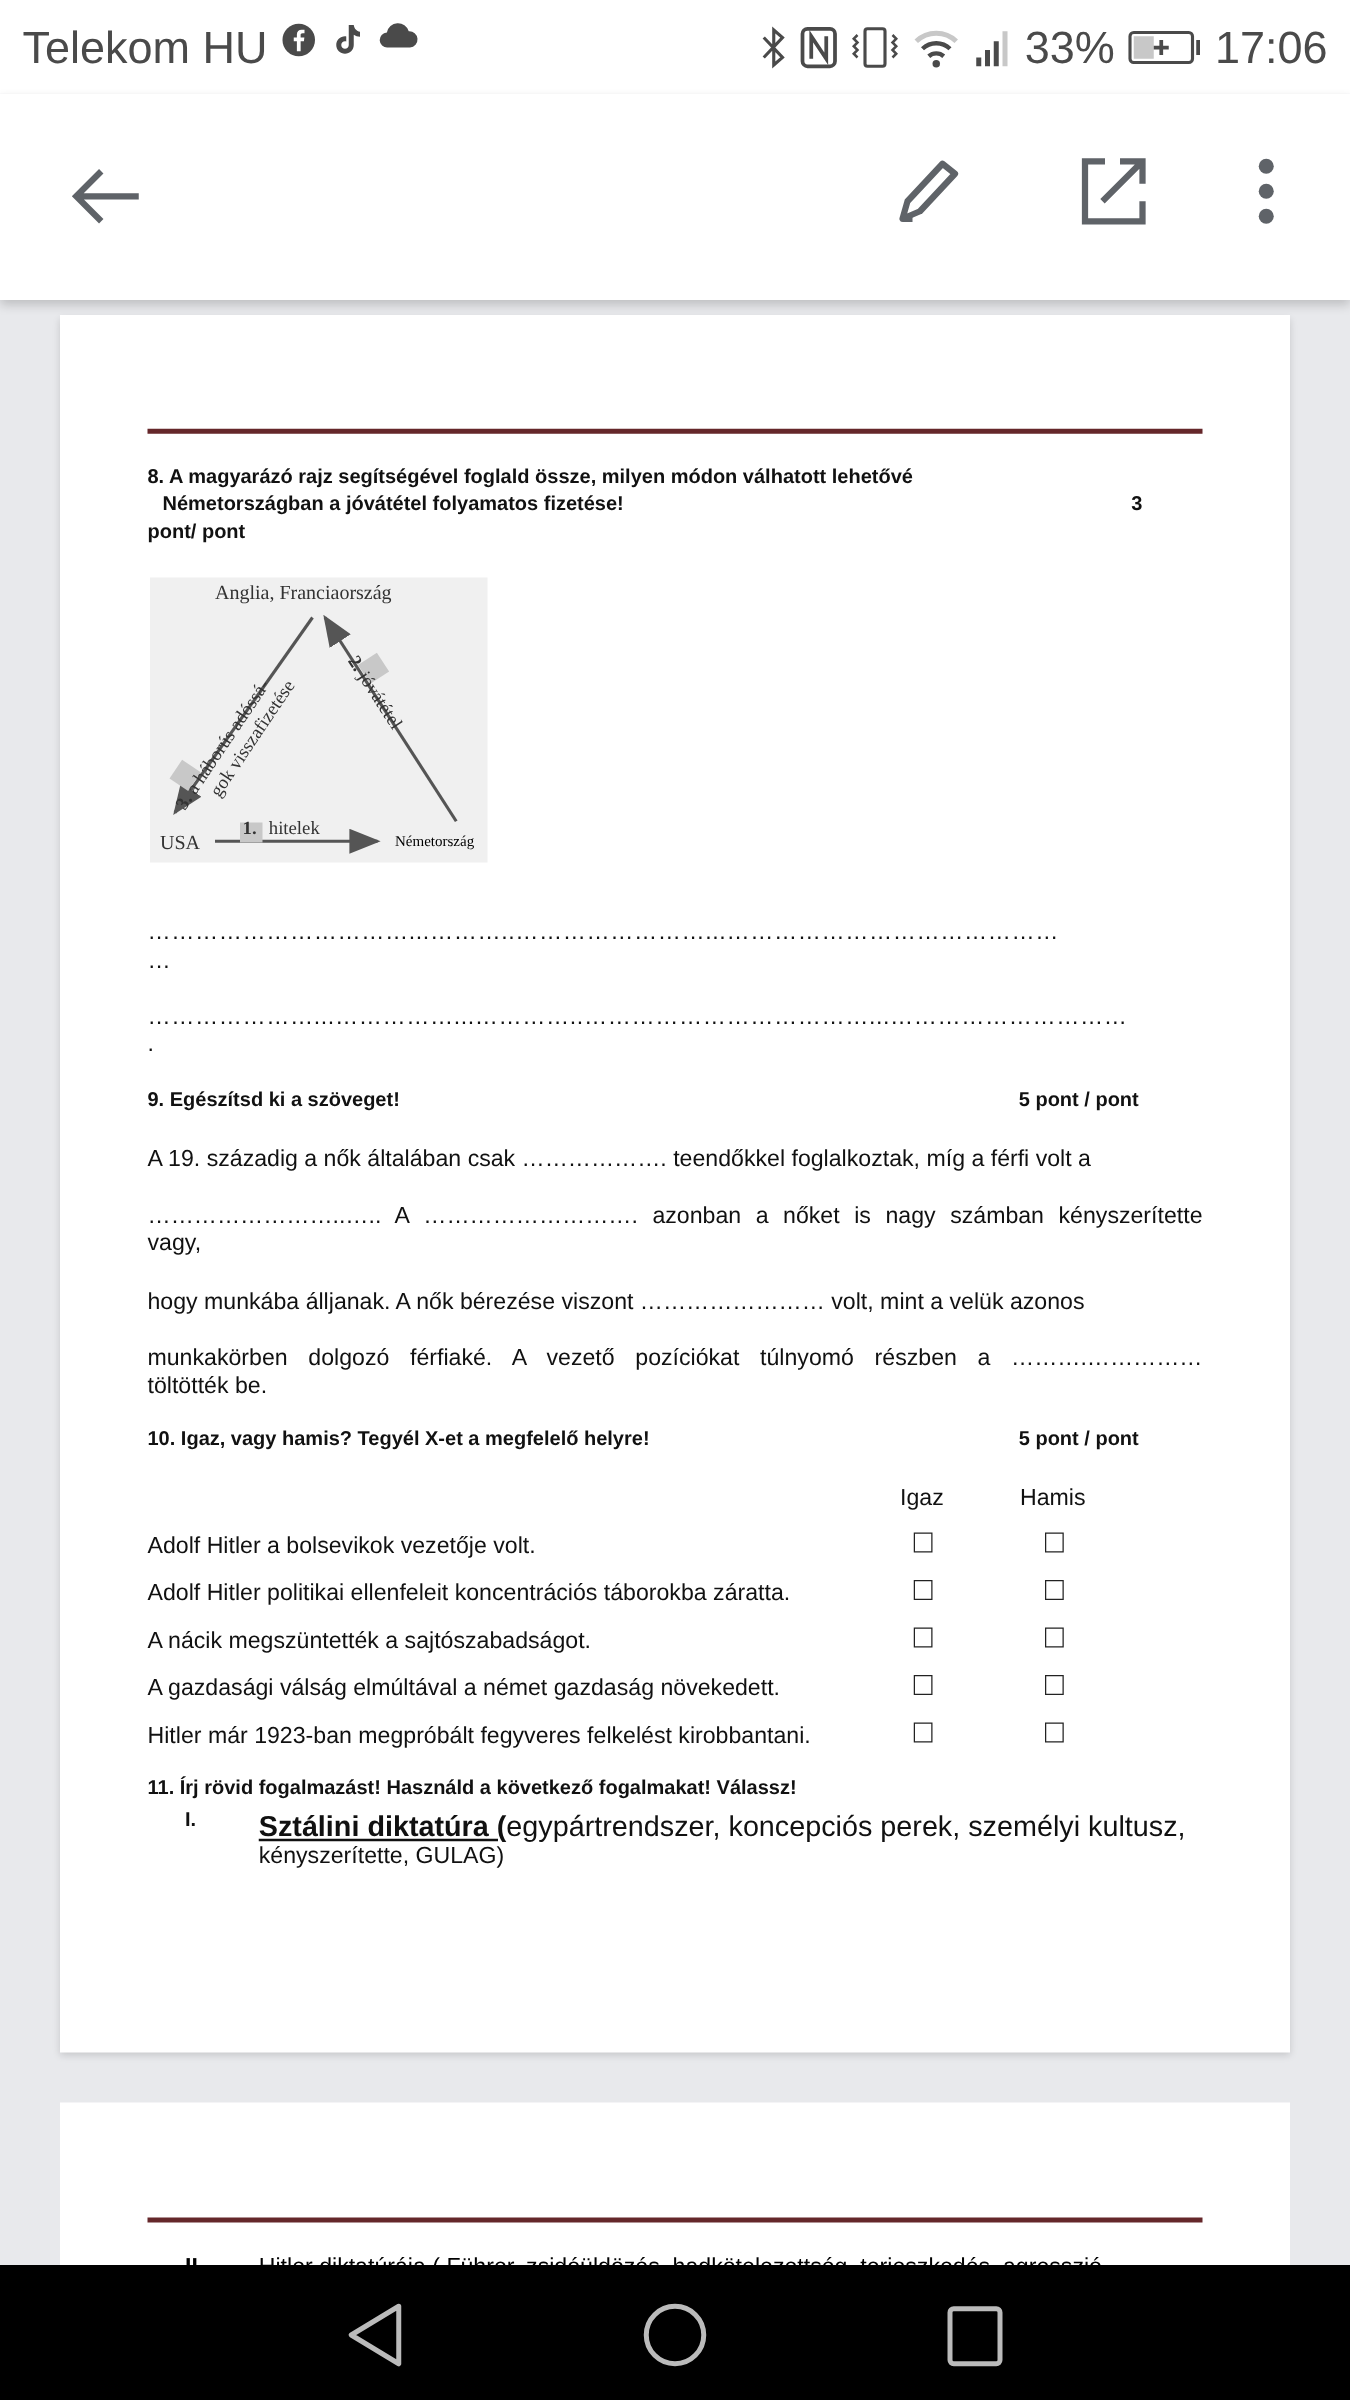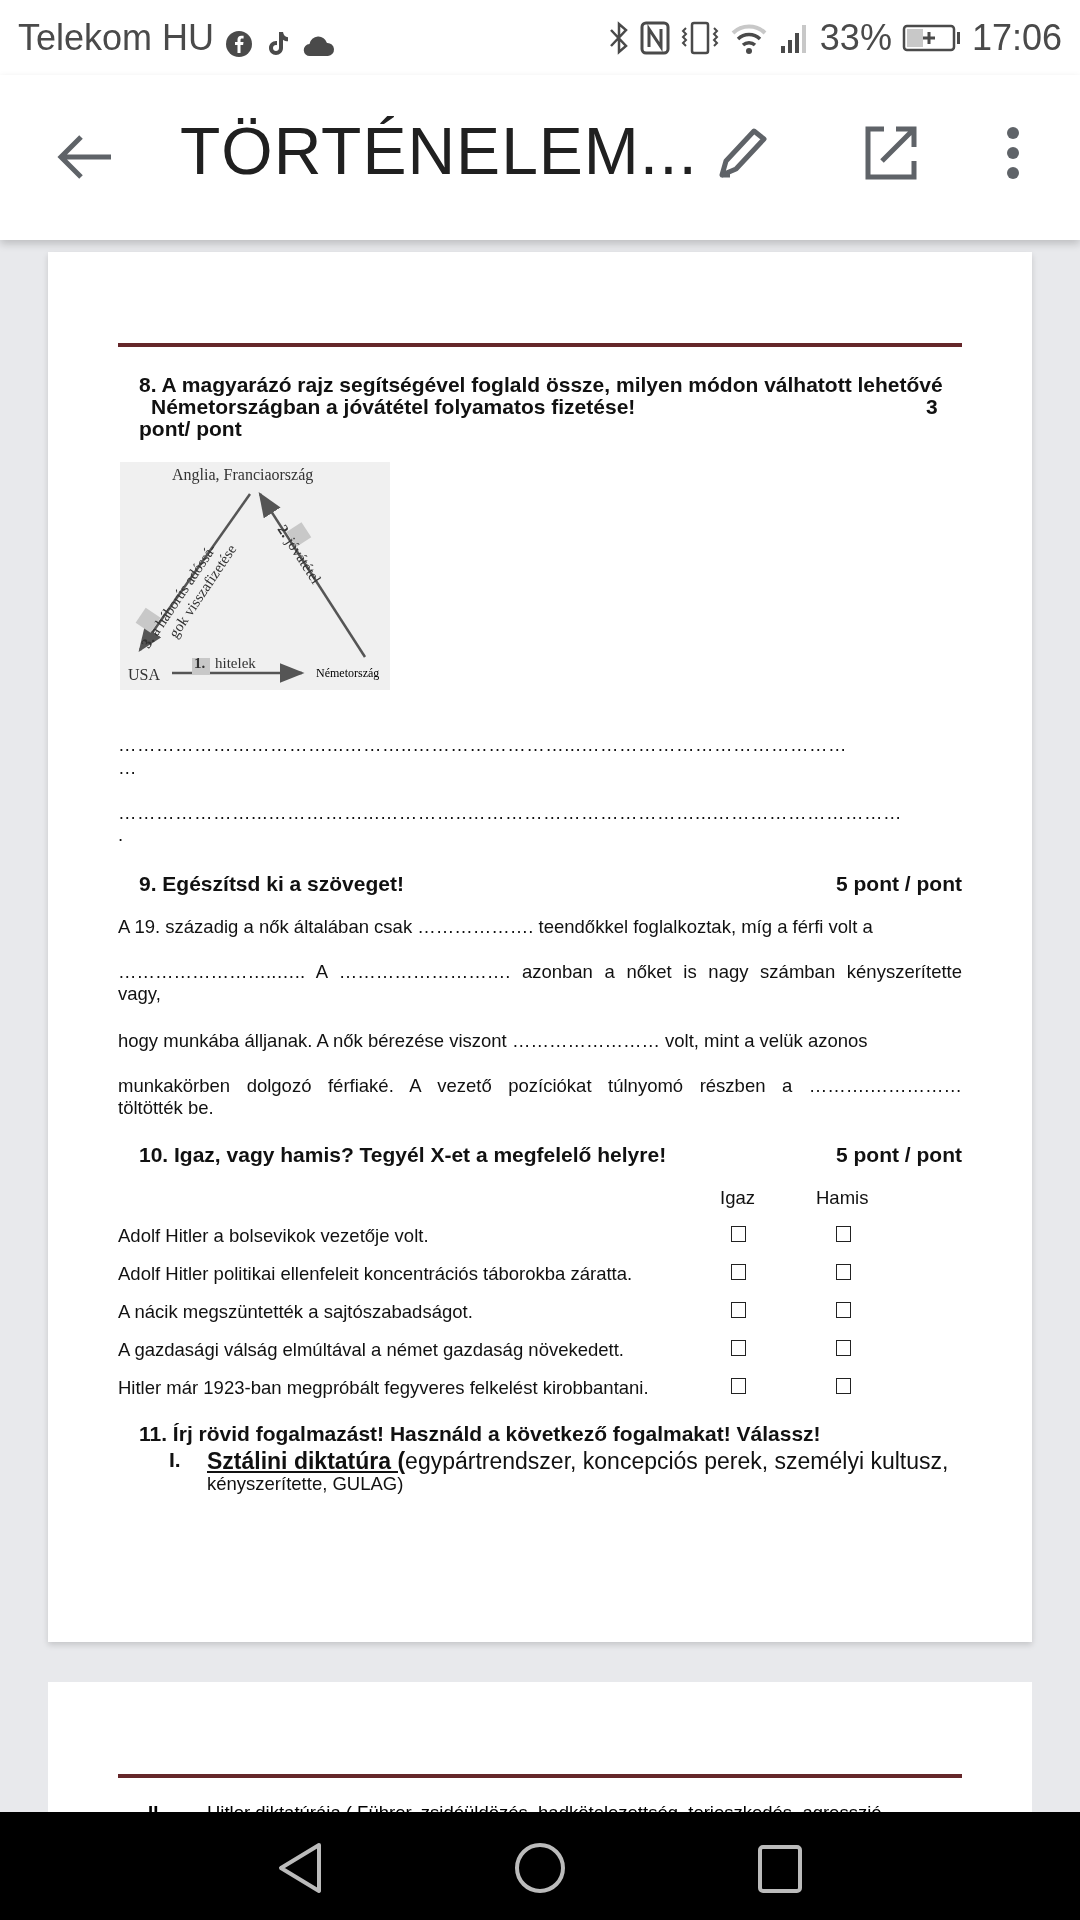--- a/index.html
+++ b/index.html
@@ -1,33 +1,33 @@
 <!DOCTYPE html>
 <html><head>
 <meta charset="utf-8">
 <style>
   * { margin:0; padding:0; box-sizing:border-box; }
   html, body { width:1080px; height:1920px; overflow:hidden; background:#e8e9ec; font-family:"Liberation Sans", sans-serif; }
   .statusbar { position:absolute; top:0; left:0; width:1080px; height:75px; background:#fff; color:#4a4a4a; font-size:36px; display:flex; align-items:center; padding:0 18px; }
-  .statusbar .left { display:flex; align-items:flex-end; gap:10px; }
+  .statusbar .left { display:flex; align-items:flex-start; gap:10px; }
   .statusbar .right { margin-left:auto; display:flex; align-items:center; gap:10px; }
   .sicon { display:inline-flex; align-items:center; justify-content:center; }
   .appbar { position:absolute; top:75px; left:0; width:1080px; height:165px; background:#fff; display:flex; align-items:center; box-shadow:0 4px 8px rgba(0,0,0,0.18); z-index:5; }
   .appbar .back { position:absolute; left:55px; top:52px; }
   .appbar .title { position:absolute; left:180px; top:38px; font-size:66px; color:#202020; letter-spacing:1px; }
   .appbar .edit { position:absolute; left:712px; top:48px; }
   .appbar .open { position:absolute; left:860px; top:48px; }
   .appbar .more { position:absolute; left:998px; top:48px; }
   .page { position:absolute; left:48px; width:984px; background:#fff; }
   .page1 { top:252px; height:1390px; box-shadow:0 3px 6px rgba(0,0,0,0.15); }
   .page2 { top:1682px; height:200px; }
   .rule { position:absolute; left:70px; width:844px; height:4px; background:#65272a; }
   .doc { position:absolute; left:70px; width:844px; color:#111; font-size:18.5px; }
   .b { font-weight:bold; }
-  .q-head { position:absolute; font-weight:bold; font-size:21px;margin-left:21px; }
+  .q-head { position:absolute; font-weight:bold; font-size:16px; }
   .dots { letter-spacing:0.5px; }
   .fill-line { position:absolute; left:0; width:844px; font-size:18.5px; text-align:justify; }
   .tf-row { position:absolute; left:0; width:844px; font-size:18.5px; }
   .cb { position:absolute; width:15px; height:16px; border:1.3px solid #222; }
   .navbar { position:absolute; top:1812px; left:0; width:1080px; height:108px; background:#000; }
   .diagram { position:absolute; left:120px; top:462px; width:270px; height:228px; background:#f0f0f0; }
 </style>
 </head>
 <body>
 
@@ -97,21 +97,20 @@
     <span>17:06</span>
   </div>
 </div>
 
 <div class="appbar">
   <span class="back">
     <svg width="60" height="60" viewBox="0 0 60 60">
         <path d="M26 10L6 30l20 20M6 30h50" fill="none" stroke="#5f6368" stroke-width="5"></path>
       </svg>
   </span>
-  <span class="title">TÖRTÉNELEM...</span>
   <span class="edit">
     <svg width="60" height="60" viewBox="0 0 60 60">
         <path d="M10 52l4-14L42 8l10 8-28 30z" fill="none" stroke="#5f6368" stroke-width="5" stroke-linejoin="round"></path>
         <path d="M10 52h8" stroke="#5f6368" stroke-width="5"></path>
       </svg>
   </span>
   <span class="open">
     <svg width="60" height="60" viewBox="0 0 60 60">
         <path d="M24 6H8v48h46V38" fill="none" stroke="#5f6368" stroke-width="5"></path>
         <path d="M36 6h18v18M54 6L22 38" fill="none" stroke="#5f6368" stroke-width="5"></path>

